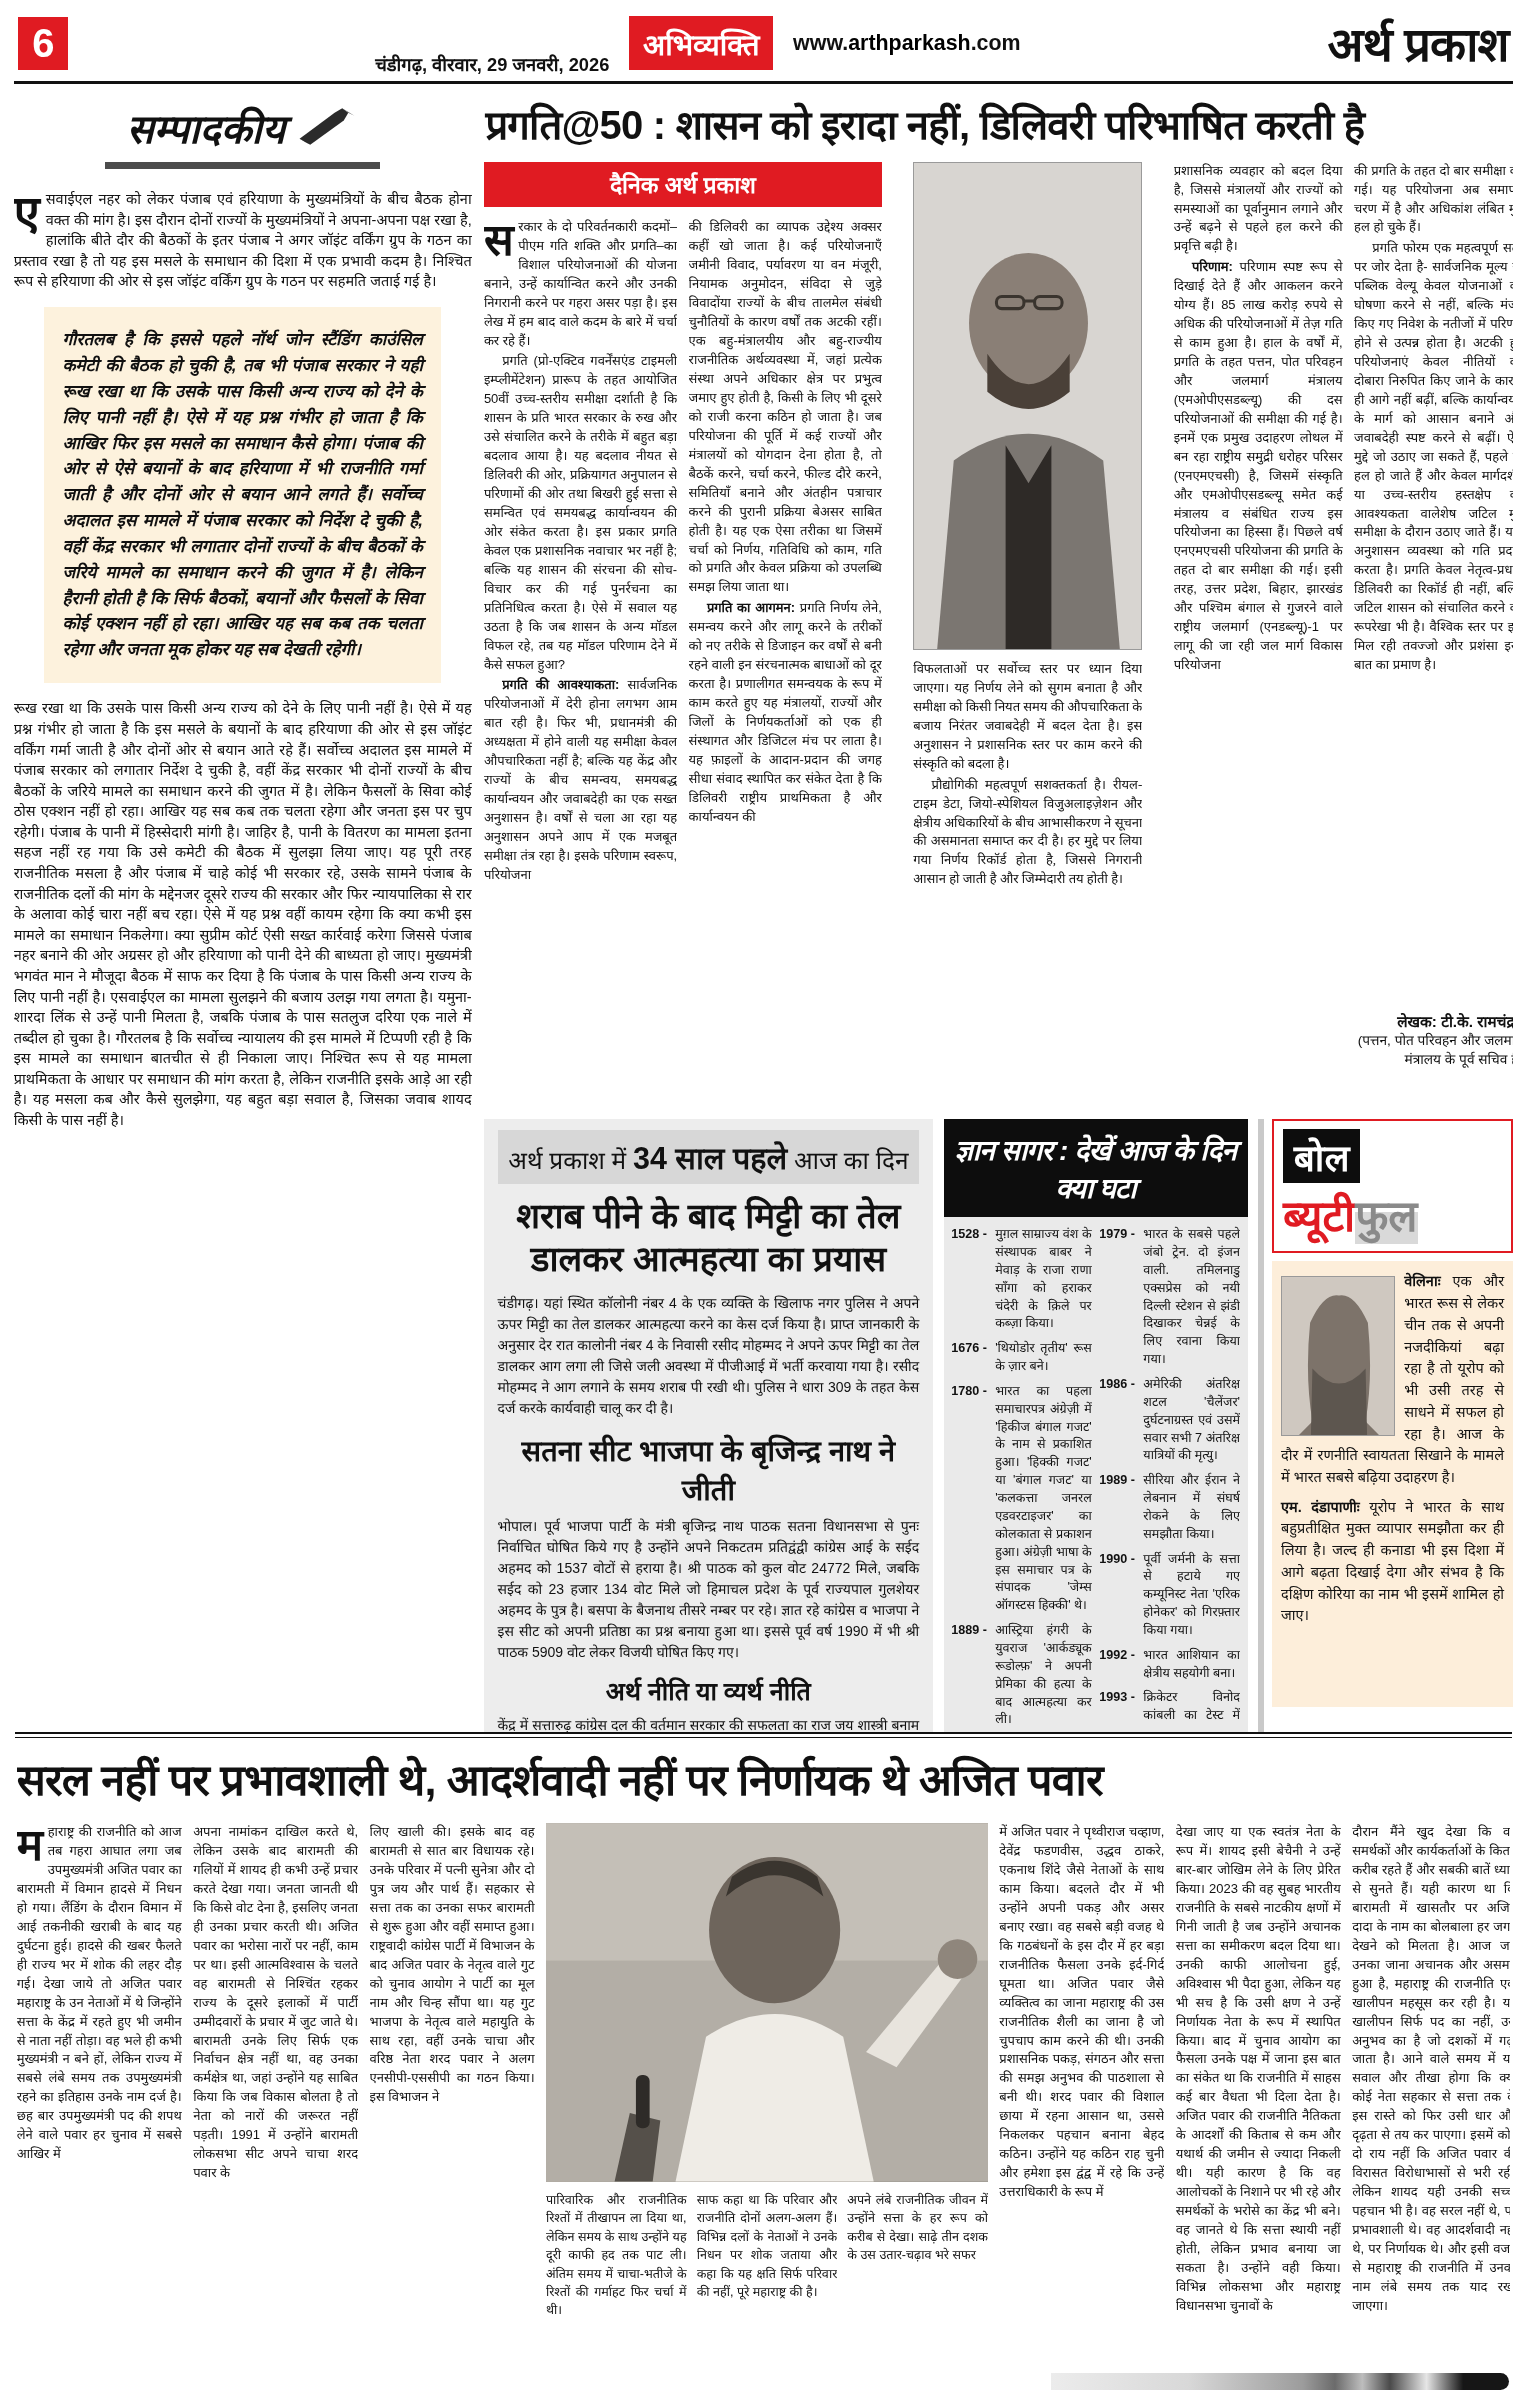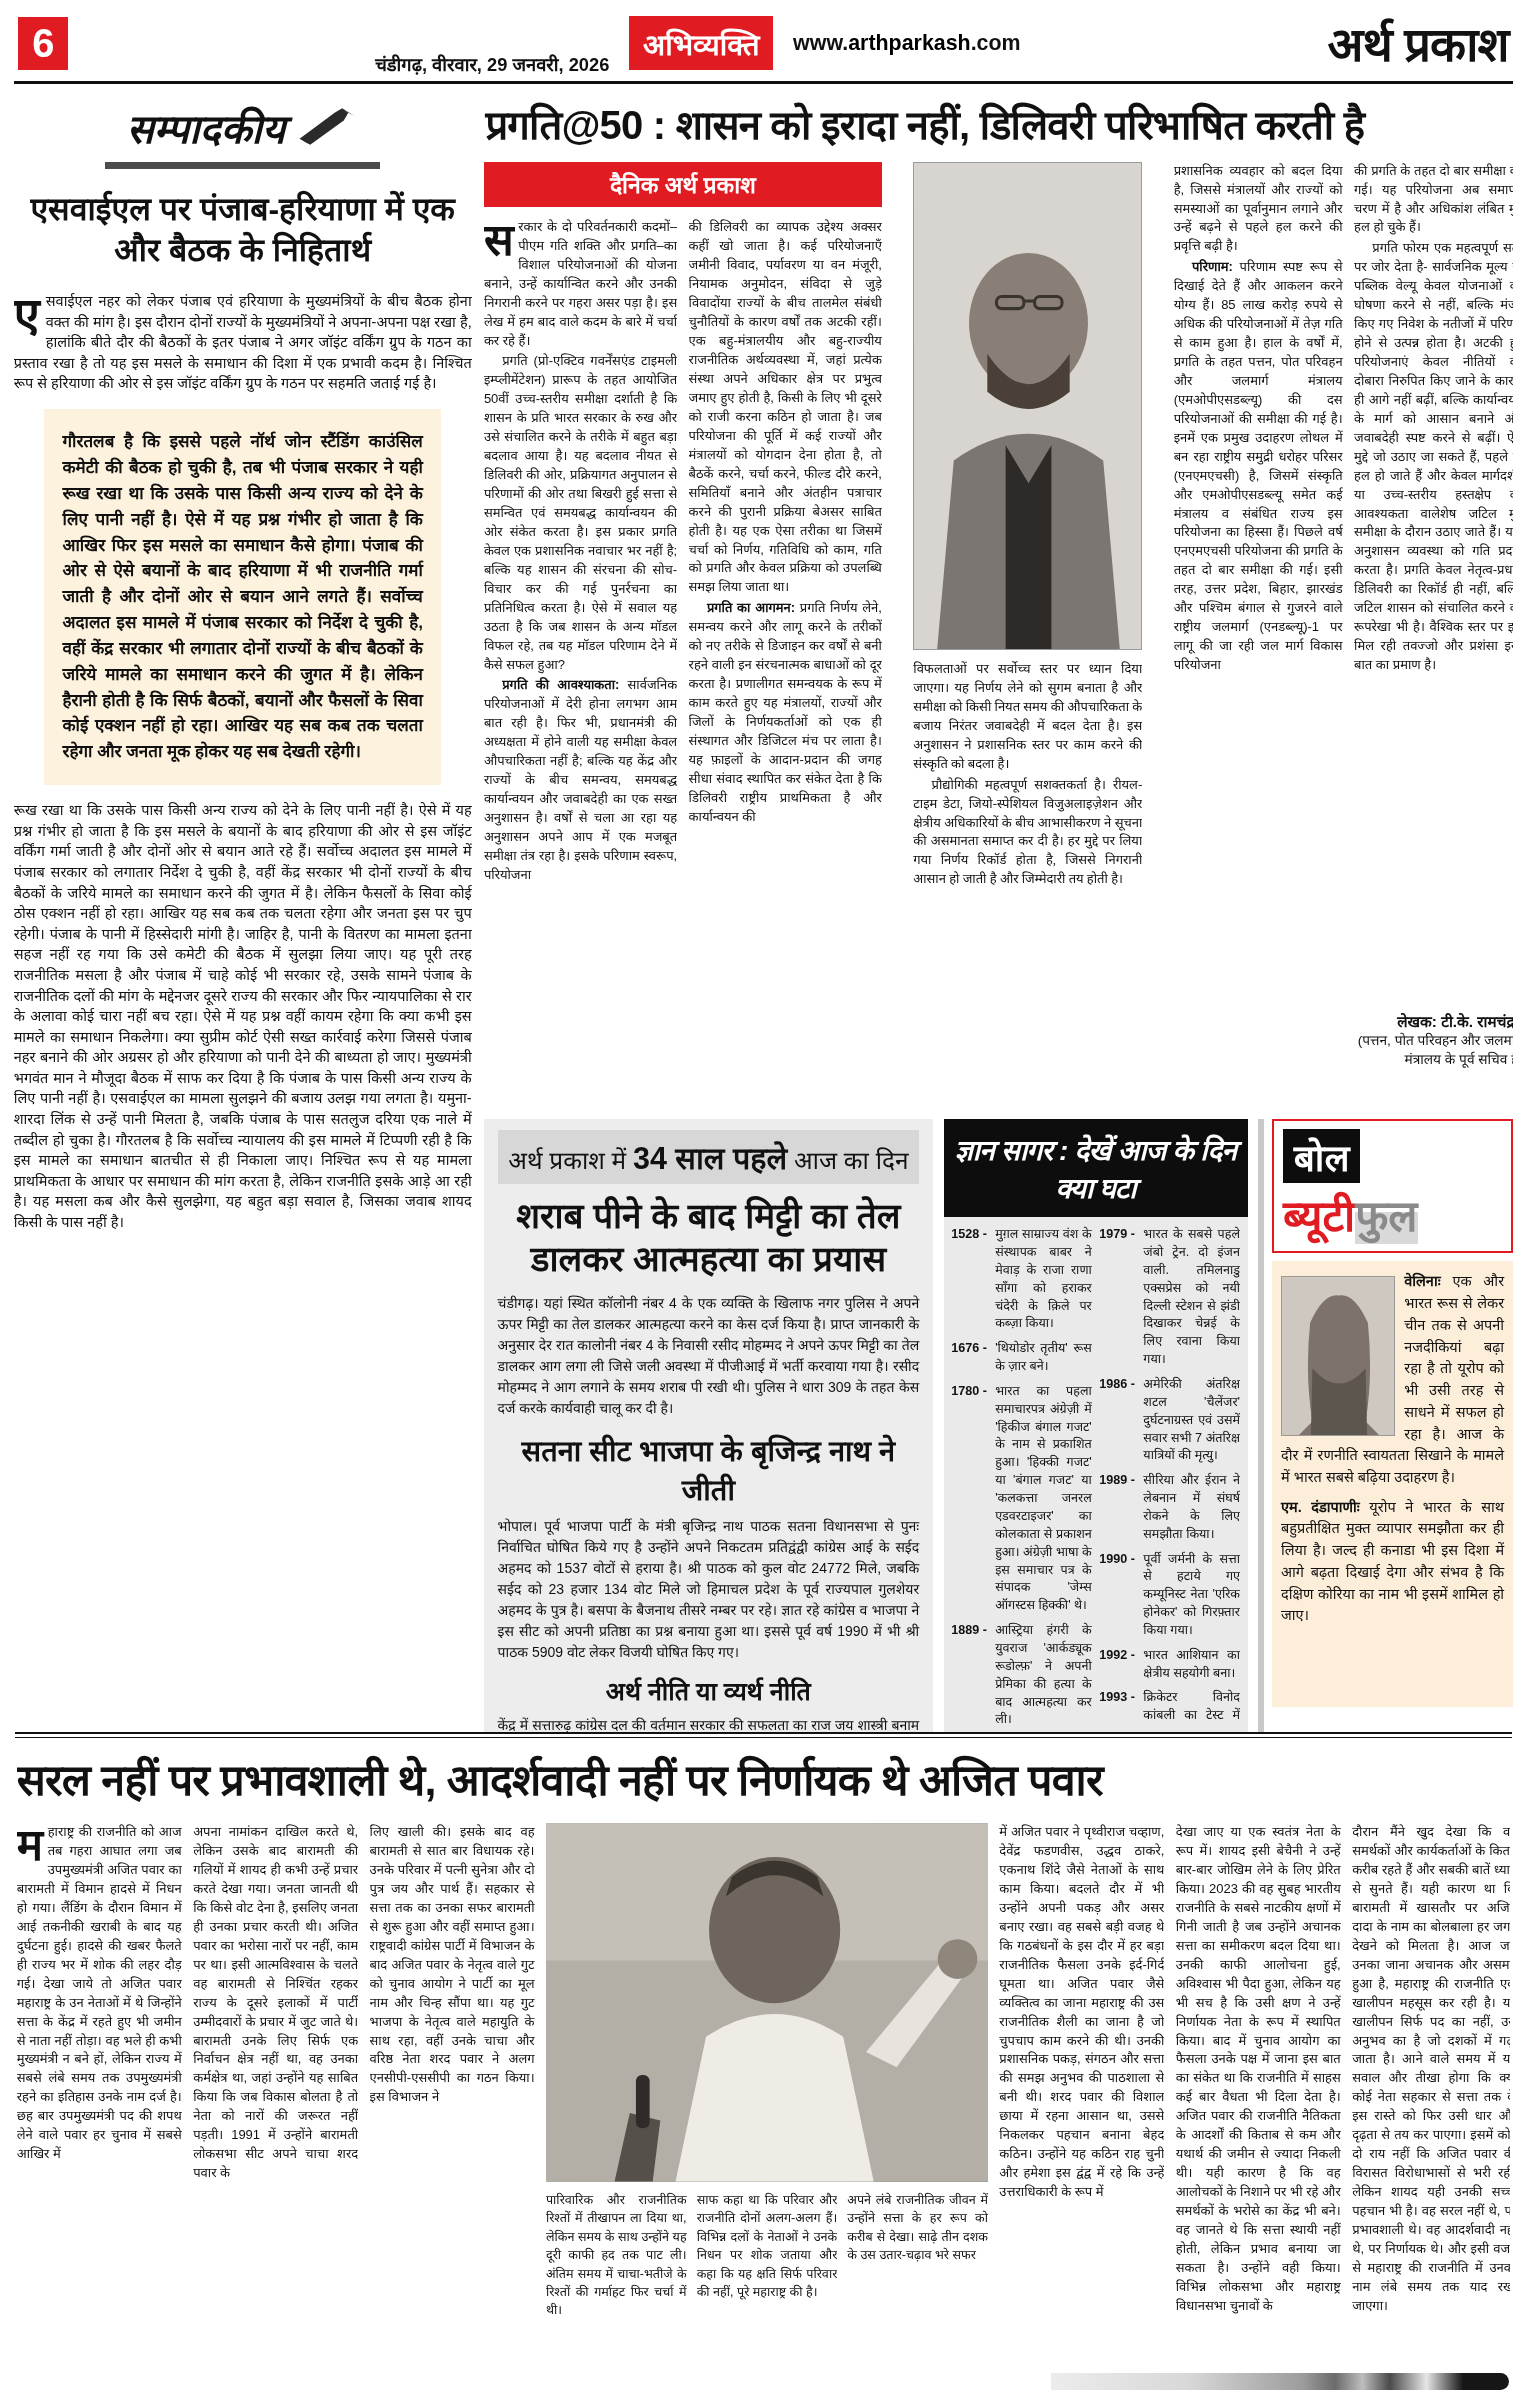--- a/index.html
+++ b/index.html
@@ -22,21 +22,21 @@
   .right-area { flex:1; display:flex; flex-direction:column; overflow:hidden; }
 
   
   .samp-head { text-align:center; }
   .samp-label { font-size:40px; font-weight:800; font-style:italic; display:inline-block; vertical-align:middle; }
   .pen-icon { display:inline-block; vertical-align:middle; margin-left:6.1px; }
   .samp-bar { width:275px; height:7.6px; background:#4c4c4c; margin:6.1px auto 20px auto; }
   .ed-headline { font-size:32px; line-height:1.28; font-weight:800; text-align:center; margin-bottom:20px; }
   .ed-body { font-size:14.5px; line-height:1.42; text-align:justify; }
   .dc-big { float:left; font-size:47px; line-height:.82; font-weight:700; padding:4.6px 6.1px 0 0; }
-  .pullquote { background:#fdf2dd; margin:15.3px auto; padding:20px 18.3px; width:397px; font-size:17px; line-height:1.52; font-weight:700; }
+  .pullquote { background:#fdf2dd; margin:15.3px auto; padding:20px 18.3px; width:397px; font-size:17px; line-height:1.52; font-weight:700;font-style:italic; }
   .ed-p2 { margin-top:3.1px; }
 
   
   .lead-art { height:1019px; overflow:hidden; }
   .lead-headline { font-size:40px; font-weight:900; letter-spacing:-0.8px; white-space:nowrap; overflow:hidden; padding:6.1px 0 10.7px 1.5px; }
   .lead-body { display:flex; gap:11.4px; height:908px; overflow:hidden; }
   .subgroup { width:398px; flex:none; display:flex; flex-direction:column; }
   .kicker { background:#e01b22; color:#fff; font-weight:800; font-size:23px; text-align:center; padding:6.9px 0; margin-bottom:10.7px; }
   .two-cols { display:flex; gap:11.4px; flex:1; overflow:hidden; }
   .ncol { font-size:13px; line-height:1.46; text-align:justify; overflow:hidden; }
@@ -125,21 +125,20 @@
         <span class="samp-label">सम्पादकीय</span>
         <span class="pen-icon">
           <svg width="64" height="46" viewBox="0 0 84 60">
               <path d="M6 44 L52 10 L62 4 L70 10 L64 20 L20 52 Z" fill="#2b2b2b"></path>
               <path d="M62 4 L78 14 L70 10 Z" fill="#555"></path>
               <path d="M6 44 L14 48 L20 52 Z" fill="#111"></path>
             </svg>
         </span>
         <div class="samp-bar"></div>
       </div>
-      <div class="ed-headline">एसवाईएल पर पंजाब-हरियाणा में एक और बैठक के निहितार्थ</div>
       <div class="ed-body">
         <p><span class="dc-big">ए</span><span>सवाईएल नहर को लेकर पंजाब एवं हरियाणा के मुख्यमंत्रियों के बीच बैठक होना वक्त की मांग है। इस दौरान दोनों राज्यों के मुख्यमंत्रियों ने अपना-अपना पक्ष रखा है, हालांकि बीते दौर की बैठकों के इतर पंजाब ने अगर जॉइंट वर्किंग ग्रुप के गठन का प्रस्ताव रखा है तो यह इस मसले के समाधान की दिशा में एक प्रभावी कदम है। निश्चित रूप से हरियाणा की ओर से इस जॉइंट वर्किंग ग्रुप के गठन पर सहमति जताई गई है।</span></p>
         <div class="pullquote">गौरतलब है कि इससे पहले नॉर्थ जोन स्टैंडिंग काउंसिल कमेटी की बैठक हो चुकी है, तब भी पंजाब सरकार ने यही रूख रखा था कि उसके पास किसी अन्य राज्य को देने के लिए पानी नहीं है। ऐसे में यह प्रश्न गंभीर हो जाता है कि आखिर फिर इस मसले का समाधान कैसे होगा। पंजाब की ओर से ऐसे बयानों के बाद हरियाणा में भी राजनीति गर्मा जाती है और दोनों ओर से बयान आने लगते हैं। सर्वोच्च अदालत इस मामले में पंजाब सरकार को निर्देश दे चुकी है, वहीं केंद्र सरकार भी लगातार दोनों राज्यों के बीच बैठकों के जरिये मामले का समाधान करने की जुगत में है। लेकिन हैरानी होती है कि सिर्फ बैठकों, बयानों और फैसलों के सिवा कोई एक्शन नहीं हो रहा। आखिर यह सब कब तक चलता रहेगा और जनता मूक होकर यह सब देखती रहेगी।</div>
         <p class="ed-p2">रूख रखा था कि उसके पास किसी अन्य राज्य को देने के लिए पानी नहीं है। ऐसे में यह प्रश्न गंभीर हो जाता है कि इस मसले के बयानों के बाद हरियाणा की ओर से इस जॉइंट वर्किंग गर्मा जाती है और दोनों ओर से बयान आते रहे हैं। सर्वोच्च अदालत इस मामले में पंजाब सरकार को लगातार निर्देश दे चुकी है, वहीं केंद्र सरकार भी दोनों राज्यों के बीच बैठकों के जरिये मामले का समाधान करने की जुगत में है। लेकिन फैसलों के सिवा कोई ठोस एक्शन नहीं हो रहा। आखिर यह सब कब तक चलता रहेगा और जनता इस पर चुप रहेगी। पंजाब के पानी में हिस्सेदारी मांगी है। जाहिर है, पानी के वितरण का मामला इतना सहज नहीं रह गया कि उसे कमेटी की बैठक में सुलझा लिया जाए। यह पूरी तरह राजनीतिक मसला है और पंजाब में चाहे कोई भी सरकार रहे, उसके सामने पंजाब के राजनीतिक दलों की मांग के मद्देनजर दूसरे राज्य की सरकार और फिर न्यायपालिका से रार के अलावा कोई चारा नहीं बच रहा। ऐसे में यह प्रश्न वहीं कायम रहेगा कि क्या कभी इस मामले का समाधान निकलेगा। क्या सुप्रीम कोर्ट ऐसी सख्त कार्रवाई करेगा जिससे पंजाब नहर बनाने की ओर अग्रसर हो और हरियाणा को पानी देने की बाध्यता हो जाए। मुख्यमंत्री भगवंत मान ने मौजूदा बैठक में साफ कर दिया है कि पंजाब के पास किसी अन्य राज्य के लिए पानी नहीं है। एसवाईएल का मामला सुलझने की बजाय उलझ गया लगता है। यमुना-शारदा लिंक से उन्हें पानी मिलता है, जबकि पंजाब के पास सतलुज दरिया एक नाले में तब्दील हो चुका है। गौरतलब है कि सर्वोच्च न्यायालय की इस मामले में टिप्पणी रही है कि इस मामले का समाधान बातचीत से ही निकाला जाए। निश्चित रूप से यह मामला प्राथमिकता के आधार पर समाधान की मांग करता है, लेकिन राजनीति इसके आड़े आ रही है। यह मसला कब और कैसे सुलझेगा, यह बहुत बड़ा सवाल है, जिसका जवाब शायद किसी के पास नहीं है।</p>
       </div>
     </div>
 
     <div class="right-area">
 
       <div class="lead-art">

